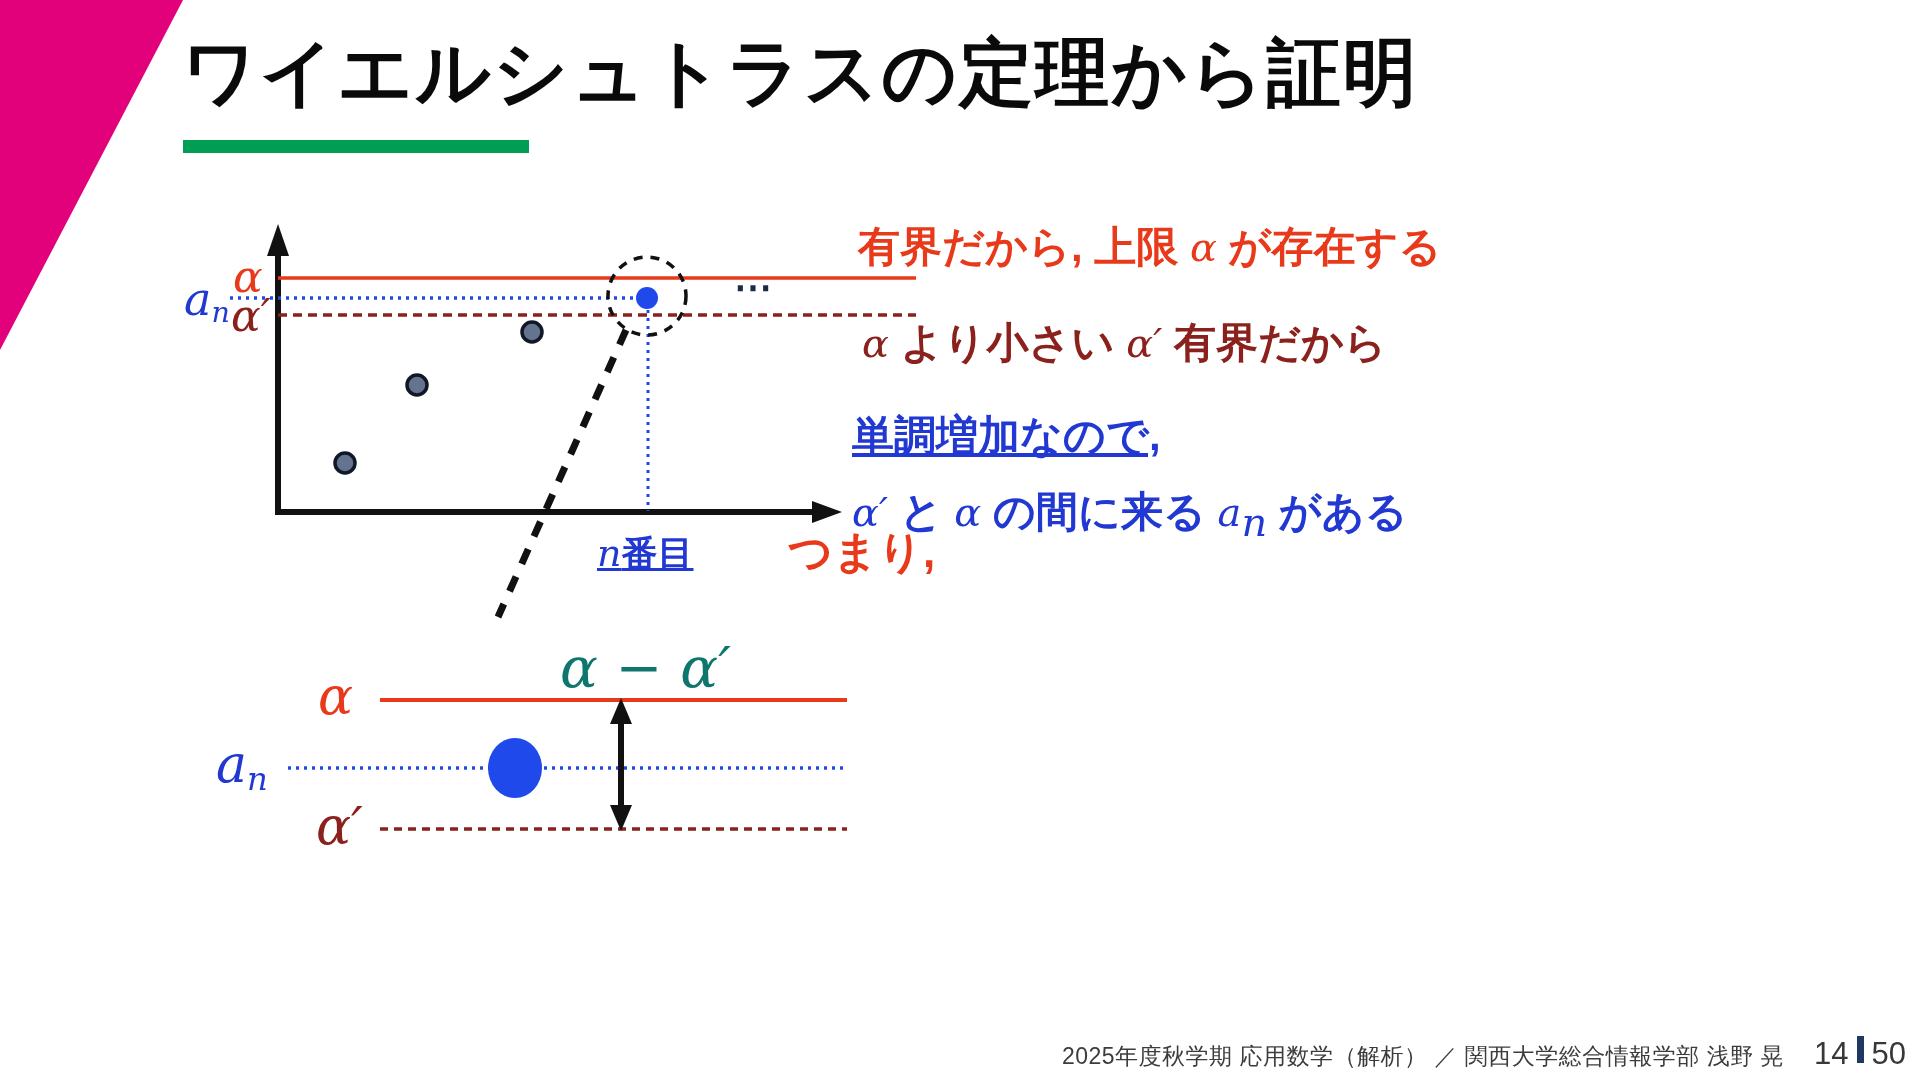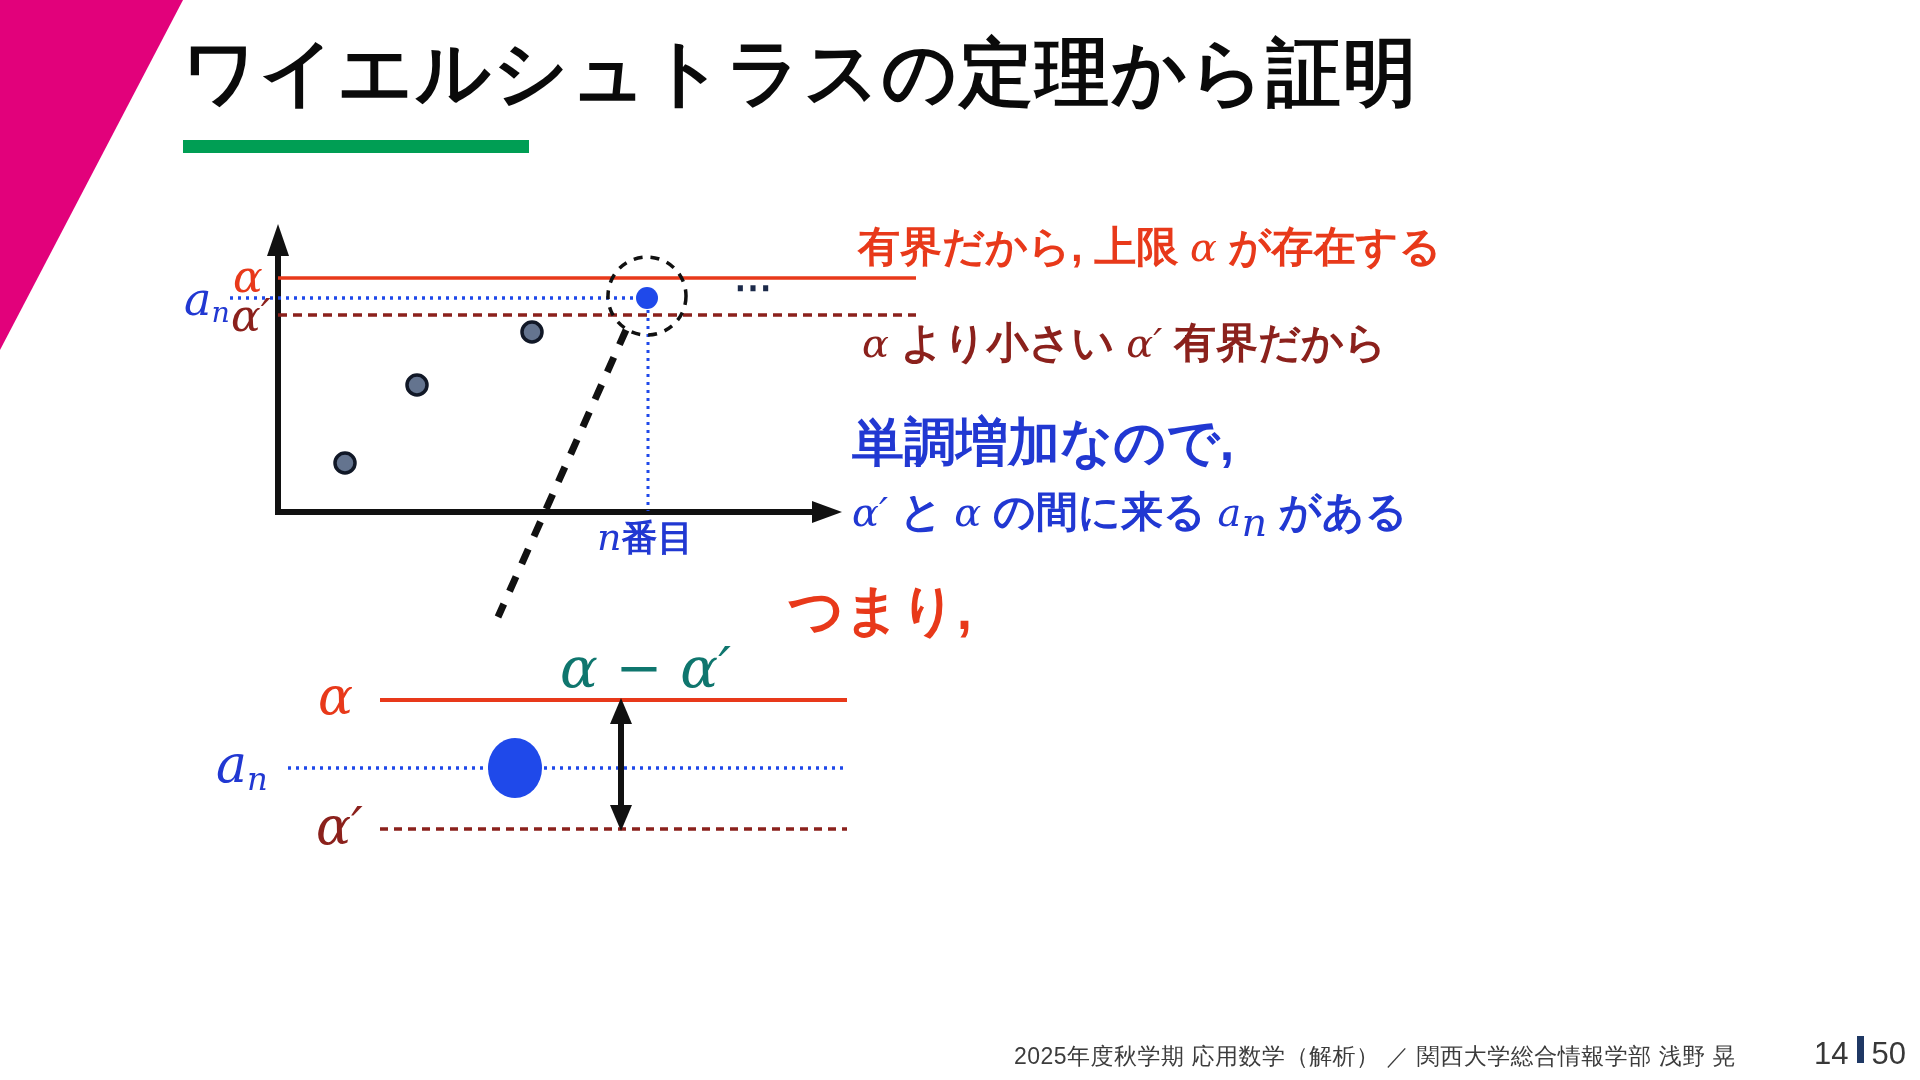--- a/index.html
+++ b/index.html
@@ -23,38 +23,38 @@
   #title-underline{left:183px;top:140px;width:346px;height:13px;background:var(--green);}
   
   .math{font-family:"DejaVu Serif", serif;font-style:italic;font-weight:normal;}
   .sub{font-size:0.62em;vertical-align:-0.25em;font-style:italic;}
   
   .dlabel{line-height:1;white-space:nowrap;}
   #d1-alpha-label{left:233px;top:255px;font-size:44px;color:var(--red);}
   #d1-an-label{left:184px;top:276px;font-size:46px;color:var(--blue);}
   #d1-alphap-label{left:231px;top:294px;font-size:44px;color:var(--maroon);}
   #d1-ellipsis{left:734px;top:268px;font-size:38px;color:#1b2a4a;font-weight:bold;letter-spacing:2px;}
-  #d1-nbanme{left:597px;top:518px;font-size:38px;color:var(--blue);white-space:nowrap;}
+  #d1-nbanme{left:597px;top:534px;font-size:38px;color:var(--blue);white-space:nowrap;text-decoration:underline;}
   #d1-nbanme .jp{font-weight:bold;font-size:36px;font-style:normal;font-family:"Liberation Sans",sans-serif;}
   
   .note{line-height:1.25;white-space:nowrap;font-weight:bold;}
   .note .math{font-weight:normal;font-size:0.95em;}
   #note-bounded{left:858px;top:221px;font-size:42px;color:var(--red);}
   #note-consider{left:862px;top:317px;font-size:42px;color:var(--maroon);}
-  #note-monotone1{left:852px;top:410px;font-size:52px;color:var(--blue);}
+  #note-monotone1{left:852px;top:410px;font-size:42px;color:var(--blue);text-decoration:underline;}
   #note-monotone2{left:852px;top:486px;font-size:42px;color:var(--blue);}
-  #note-thus{left:788px;top:576px;font-size:55px;color:var(--red);}
+  #note-thus{left:788px;top:524px;font-size:44px;color:var(--red);}
   
   #d2-gap-label{left:560px;top:640px;font-size:56px;color:#0f766e;}
   #d2-alpha-label{left:318px;top:670px;font-size:52px;color:var(--red);}
   #d2-an-label{left:216px;top:738px;font-size:52px;color:var(--blue);}
   #d2-alphap-label{left:316px;top:800px;font-size:52px;color:var(--maroon);}
   
   #footer{
-    right:14px;top:1036px;display:flex;align-items:baseline;gap:78px;
+    right:14px;top:1036px;display:flex;align-items:baseline;gap:30px;
     color:#3c3c3c;
   }
   #footer-course{font-size:23px;letter-spacing:0.5px;}
   #footer-pages{font-size:31px;color:#383838;display:flex;}
   #page-sep{display:inline-block;width:7px;height:27px;background:#1f3864;margin:0 8px;}
   svg{position:absolute;overflow:visible;}
 </style>
 </head>
 <body style="--pink: #e2017b; --green: #009e54; --red: #e8391a; --maroon: #8b211c; --blue: #2138d2;">
 

